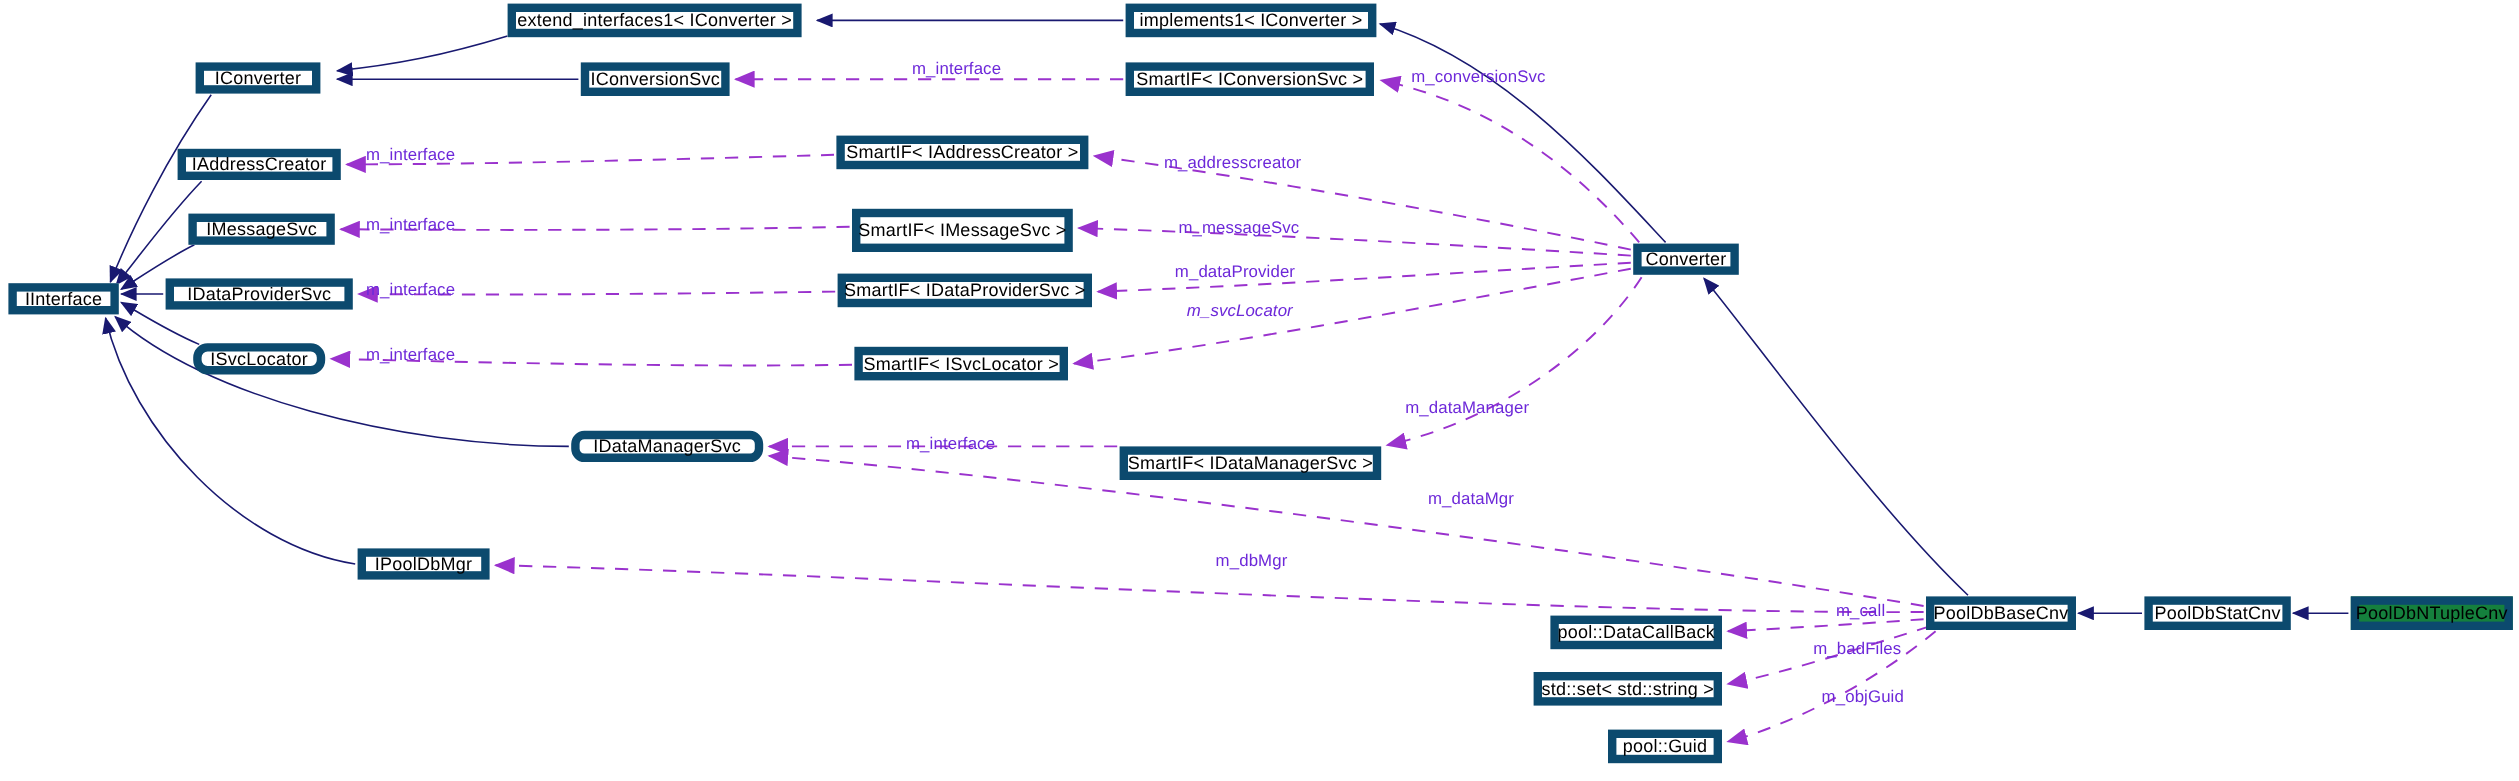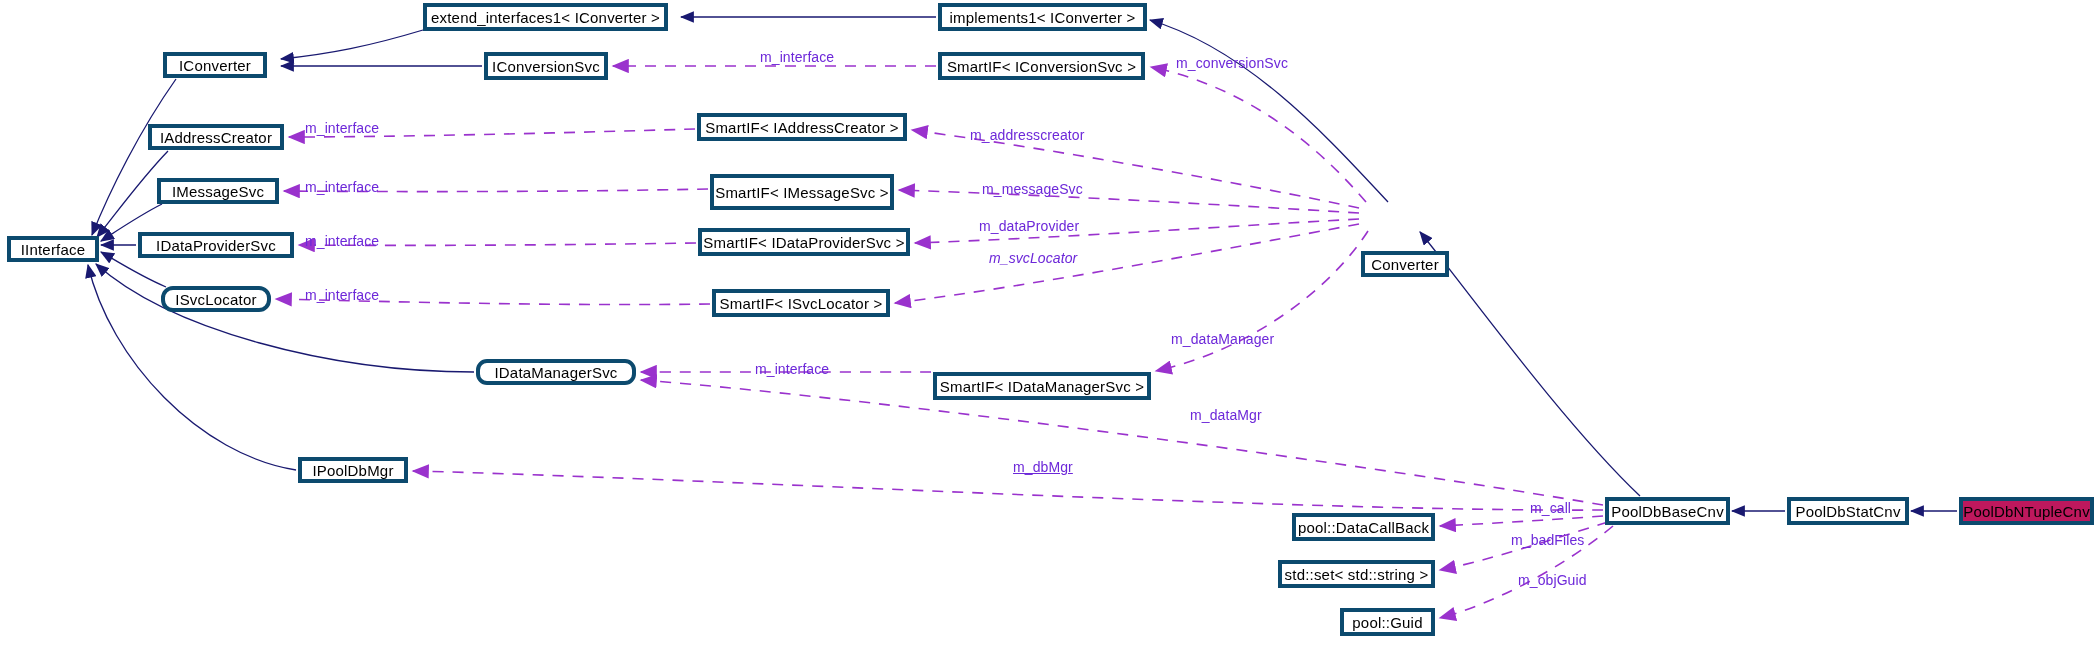--- a/index.html
+++ b/index.html
@@ -19,35 +19,35 @@
     position: absolute;
     left: 0;
     top: 0;
     width: 2099px;
     height: 651px;
     pointer-events: none;
   }
   .node-box {
     position: absolute;
     box-sizing: border-box;
-    border: 4px solid #0c4a6e;
+    border: 7px solid #0c4a6e;
     background: #ffffff;
     color: #000000;
     font-size: 15px;
     line-height: 1;
     display: flex;
     align-items: center;
     justify-content: center;
     white-space: nowrap;
     padding: 0 7px;
     letter-spacing: 0.2px;
     text-align: center;
   }
   .node-box.highlight {
-    background: #be185d;
+    background: #15803d;
   }
   .edge-label {
     position: absolute;
     font-size: 14px;
     color: #6d28d9;
     white-space: nowrap;
     background: transparent;
     line-height: 1;
     letter-spacing: 0.1px;
   }
@@ -197,21 +197,21 @@
   </div>
 
   <div class="node-box" style="left:938px; top:3px; width:209px; height:28px;">
     <span>implements1&lt; IConverter &gt;</span>
   </div>
 
   <div class="node-box" style="left:938px; top:52px; width:207px; height:28px;">
     <span>SmartIF&lt; IConversionSvc &gt;</span>
   </div>
 
-  <div class="node-box" style="left:1361px; top:203px; width:88px; height:26px;margin-top:48px;">
+  <div class="node-box" style="left:1361px; top:203px; width:88px; height:26px;">
     <span>Converter</span>
   </div>
 
   <div class="node-box" style="left:1292px; top:513px; width:143px; height:28px;">
     <span>pool::DataCallBack</span>
   </div>
 
   <div class="node-box" style="left:1278px; top:560px; width:157px; height:28px;">
     <span>std::set&lt; std::string &gt;</span>
   </div>
@@ -251,21 +251,21 @@
   <div class="edge-label" style="left:982px; top:182px;"><span>m_messageSvc</span></div>
 
   <div class="edge-label" style="left:979px; top:219px;"><span>m_dataProvider</span></div>
 
   <div class="edge-label" style="left:989px; top:251px;font-style:italic;"><span>m_svcLocator</span></div>
 
   <div class="edge-label" style="left:1171px; top:332px;"><span>m_dataManager</span></div>
 
   <div class="edge-label" style="left:1190px; top:408px;"><span>m_dataMgr</span></div>
 
-  <div class="edge-label" style="left:1013px; top:460px;text-decoration:underline;"><span>m_dbMgr</span></div>
+  <div class="edge-label" style="left:1013px; top:460px;"><span>m_dbMgr</span></div>
 
   <div class="edge-label" style="left:1530px; top:501px;"><span>m_call</span></div>
 
   <div class="edge-label" style="left:1511px; top:533px;"><span>m_badFiles</span></div>
 
   <div class="edge-label" style="left:1518px; top:573px;"><span>m_objGuid</span></div>
 
 </div>
 
 </body></html>

